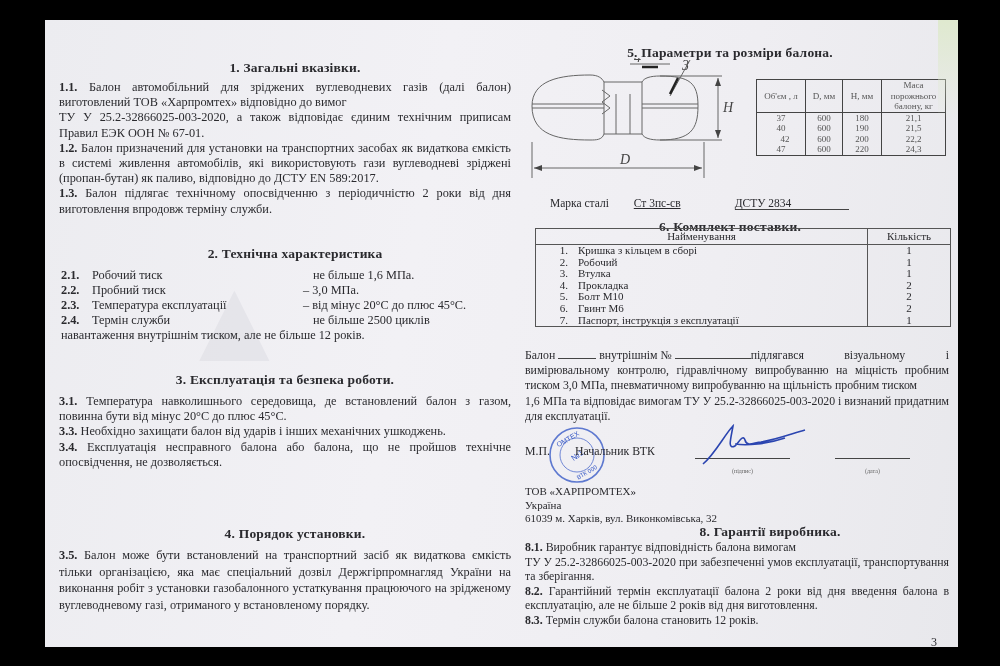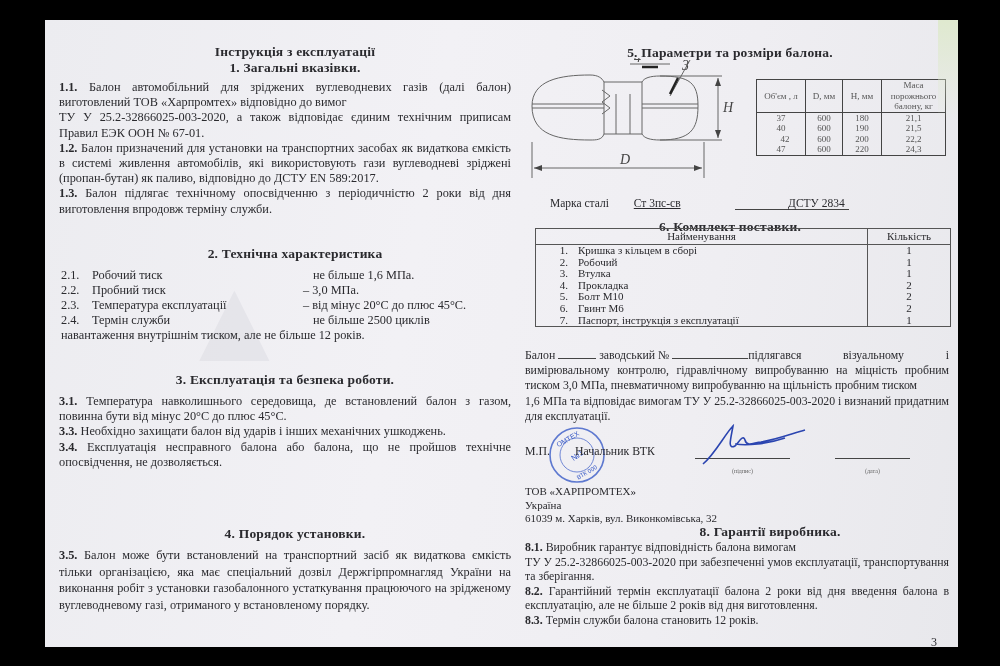--- a/index.html
+++ b/index.html
@@ -8,21 +8,21 @@
   .page { position: absolute; left: 45px; top: 20px; width: 913px; height: 627px;
           background: linear-gradient(100deg, #ececf0 0%, #f2f1f5 40%, #efeef2 70%, #e8e8ec 100%); }
   .page::after { content: ""; position: absolute; right: 0; top: 0; width: 20px; height: 100px;
           background: linear-gradient(180deg, #dfe9cf, rgba(230,236,220,0)); }
   .abs { position: absolute; }
   .h { font-weight: bold; font-size: 13.5px; text-align: center; letter-spacing: 0.2px; }
   .p { font-size: 12.3px; line-height: 15.2px; text-align: justify; text-align-last: left; }
   .num { font-weight: bold; }
   .col-left { left: 14px; width: 452px; }
   .spec-row { position: absolute; font-size: 12.3px; white-space: nowrap; }
-  .spec-row .n { position: absolute; left: 0; font-weight: normal; }
+  .spec-row .n { position: absolute; left: 0; font-weight: bold; }
   .spec-row .l { position: absolute; left: 31px; }
   .spec-row .v { position: absolute; }
   table { border-collapse: collapse; }
   .ptable td, .ptable th { border: 1px solid #444; font-size: 9px; font-weight: normal; text-align: center;
           padding: 0 2px; line-height: 10.5px; color: #555; }
   .ktable { font-size: 11px; }
   .ktable th { border: 1px solid #555; font-weight: normal; font-size: 11px; line-height: 13px; }
   .ktable td { border-left: 1px solid #555; border-right: 1px solid #555; line-height: 11.6px; font-size: 11px; padding: 0; }
   .ktable tr:last-child td { border-bottom: 1px solid #555; }
   .ktable td.idx { width: 32px; text-align: right; padding-right: 10px; border-right: none; }
@@ -32,21 +32,20 @@
   .small { font-size: 6px; color: #666; }
   .watermark { position: absolute; color: rgba(160,160,170,0.12); font-family: "Liberation Sans", sans-serif; font-weight: bold; }
 </style>
 </head>
 <body>
 
 <div class="page">
 
   <div class="watermark" style="left:130px;top:230px;font-size:120px;">▲</div>
 
-  <div class="abs h" style="left:150px;top:24px;width:200px;line-height:16px;">Інструкція з експлуатації</div>
   <div class="abs h" style="left:150px;top:40px;width:200px;">1.  Загальні вказівки.</div>
 
   <div class="abs p col-left" style="top:60px;">
     <div><span class="num">1.1.</span> <span>Балон автомобільний для зріджених вуглеводневих газів (далі балон) виготовлений ТОВ «Харпромтех» відповідно до вимог</span></div>
     <div><span>ТУ У 25.2-32866025-003-2020, а також відповідає єдиним технічним приписам Правил ЕЭК ООН № 67-01.</span></div>
     <div><span class="num">1.2.</span> <span>Балон призначений для установки на транспортних засобах як видаткова ємкість в системі живлення автомобілів, які використовують гази вуглеводневі зріджені (пропан-бутан) як паливо, відповідно до ДСТУ EN 589:2017.</span></div>
     <div><span class="num">1.3.</span> <span>Балон підлягає технічному опосвідченню з періодичністю 2 роки від дня виготовлення впродовж терміну служби.</span></div>
   </div>
 
   <div class="abs h" style="left:100px;top:226px;width:300px;">2.  Технічна характеристика</div>
@@ -159,21 +158,21 @@
           <td style="border-top:none;">600</td>
           <td style="border-top:none;">220</td>
           <td style="border-top:none;">24,3</td>
         </tr>
     </tbody>
   </table>
 
   <div class="abs" style="left:505px;top:177px;font-size:11.5px;white-space:nowrap;">
     <span>Марка сталі</span>
     <span class="under" style="margin-left:22px;display:inline-block;width:68px;">Ст 3пс-св</span>
-    <span style="display:inline-block;margin-left:30px;width:110px;border-bottom:1px solid #444;text-align:right;padding-right:4px;">ДСТУ 2834</span>
+    <span style="display:inline-block;margin-left:30px;width:110px;border-bottom:1px solid #444;padding-right:4px;">ДСТУ 2834</span>
   </div>
 
   <div class="abs h" style="left:560px;top:199px;width:250px;">6.  Комплект поставки.</div>
   <table class="abs ktable" style="left:490px;top:208px;width:416px;">
     <thead>
         <tr>
       <th colspan="2">Найменування</th>
       <th>Кількість</th>
     </tr>
       </thead>
@@ -211,21 +210,21 @@
       <tr>
           <td class="idx">7.</td>
           <td class="name">Паспорт, інструкція з експлуатації</td>
           <td class="qty">1</td>
         </tr>
     </tbody>
   </table>
 
   <div class="abs p" style="left:480px;top:328px;width:424px;font-size:11.8px;">
     <div style="display:flex;justify-content:space-between;white-space:nowrap;">
-      <span><span>Балон</span> <span style="display:inline-block;width:38px;border-bottom:1px solid #444;"></span> <span>заводський №</span> <span style="display:inline-block;width:76px;border-bottom:1px solid #444;"></span><span>підлягався</span></span>
+      <span><span>Балон</span> <span style="display:inline-block;width:38px;border-bottom:1px solid #444;"></span> <span>внутрішнім №</span> <span style="display:inline-block;width:76px;border-bottom:1px solid #444;"></span><span>підлягався</span></span>
       <span>візуальному</span>
       <span>і</span>
     </div>
     <div>вимірювальному контролю, гідравлічному випробуванню на міцність пробним тиском 3,0 МПа, пневматичному випробуванню на щільність пробним тиском</div>
     <div>1,6 МПа та відповідає вимогам ТУ У 25.2-32866025-003-2020 і визнаний придатним для експлуатації.</div>
   </div>
 
   <div class="abs" style="left:480px;top:424px;font-size:11.8px;">М.П.</div>
   <svg class="abs" style="left:502px;top:405px;" width="60" height="60" viewBox="0 0 60 60">
     <circle cx="30" cy="30" r="27" fill="none" stroke="#3a5bc7" stroke-width="1.6" opacity="0.8"></circle>

